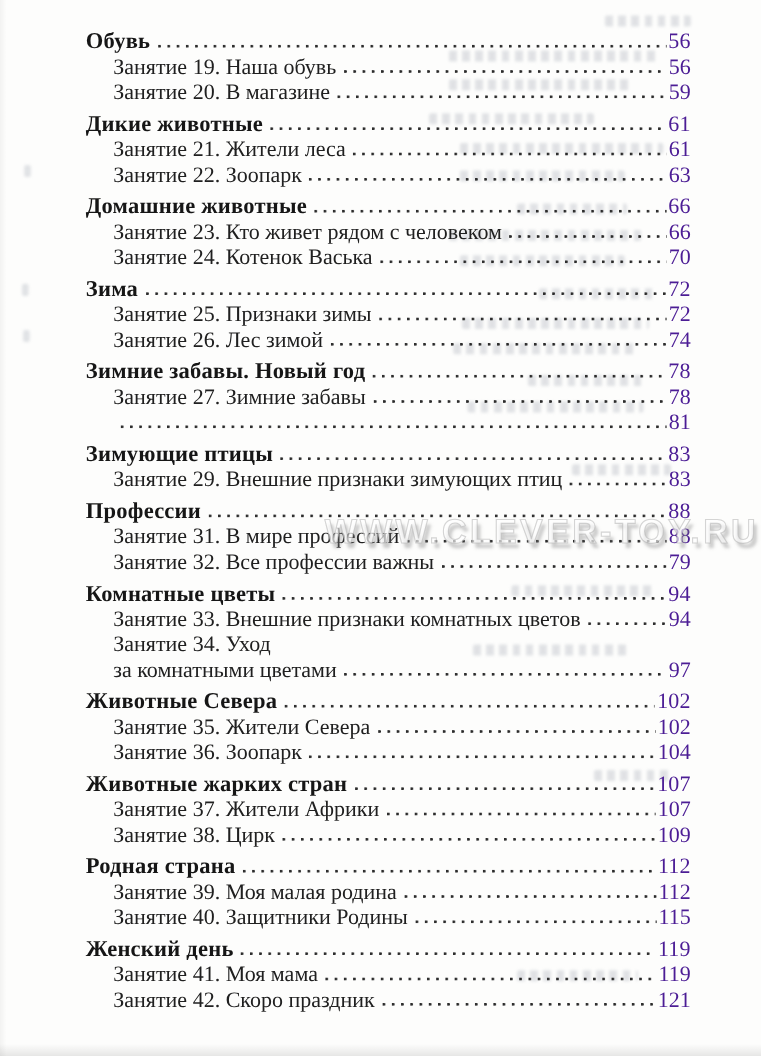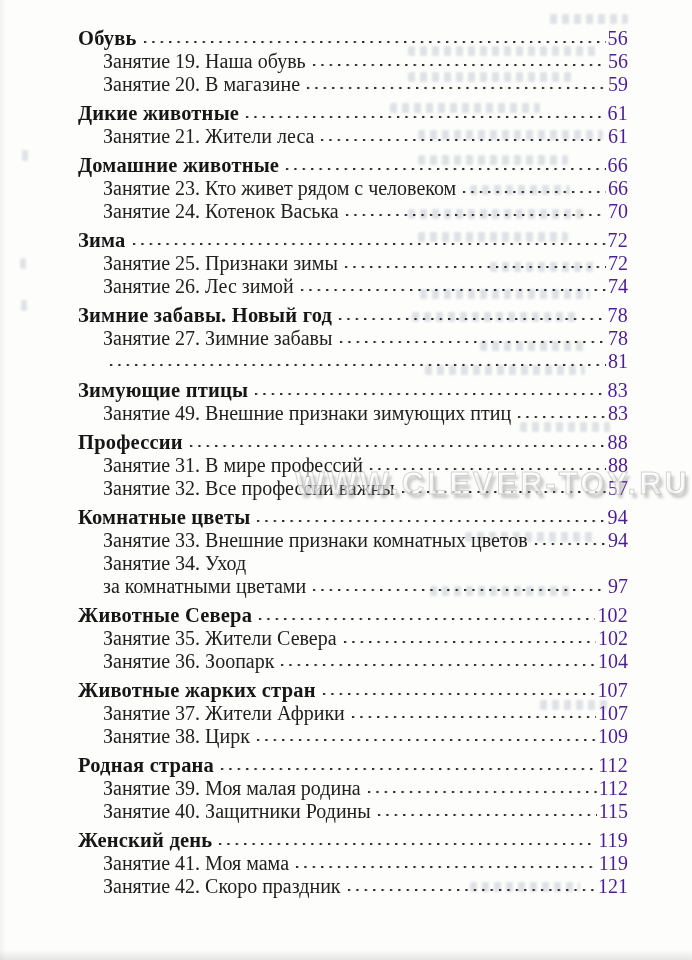--- a/index.html
+++ b/index.html
@@ -124,20 +124,25 @@
     <div class="row s">
       <span class="label">Дикие животные</span>
       <span class="dots"></span>
       <span class="pg">61</span>
     </div>
     <div class="row e">
       <span class="label">Занятие 21. Жители леса</span>
       <span class="dots"></span>
       <span class="pg">61</span>
     </div>
+    <div class="row e">
+      <span class="label">Занятие 22. Зоопарк</span>
+      <span class="dots"></span>
+      <span class="pg">63</span>
+    </div>
 
     <div class="row s">
       <span class="label">Домашние животные</span>
       <span class="dots"></span>
       <span class="pg">66</span>
     </div>
     <div class="row e">
       <span class="label">Занятие 23. Кто живет рядом с человеком</span>
       <span class="dots"></span>
       <span class="pg">66</span>
@@ -178,39 +183,39 @@
       <span class="dots"></span>
       <span class="pg">81</span>
     </div>
 
     <div class="row s">
       <span class="label">Зимующие птицы</span>
       <span class="dots"></span>
       <span class="pg">83</span>
     </div>
     <div class="row e">
-      <span class="label">Занятие 49. Внешние признаки зимующих птиц</span>
+      <span class="label">Занятие 29. Внешние признаки зимующих птиц</span>
       <span class="dots"></span>
       <span class="pg">83</span>
     </div>
 
     <div class="row s">
       <span class="label">Профессии</span>
       <span class="dots"></span>
       <span class="pg">88</span>
     </div>
     <div class="row e">
       <span class="label">Занятие 31. В мире профессий</span>
       <span class="dots"></span>
       <span class="pg">88</span>
     </div>
     <div class="row e">
       <span class="label">Занятие 32. Все профессии важны</span>
       <span class="dots"></span>
-      <span class="pg">57</span>
+      <span class="pg">79</span>
     </div>
 
     <div class="row s">
       <span class="label">Комнатные цветы</span>
       <span class="dots"></span>
       <span class="pg">94</span>
     </div>
     <div class="row e">
       <span class="label">Занятие 33. Внешние признаки комнатных цветов</span>
       <span class="dots"></span>

